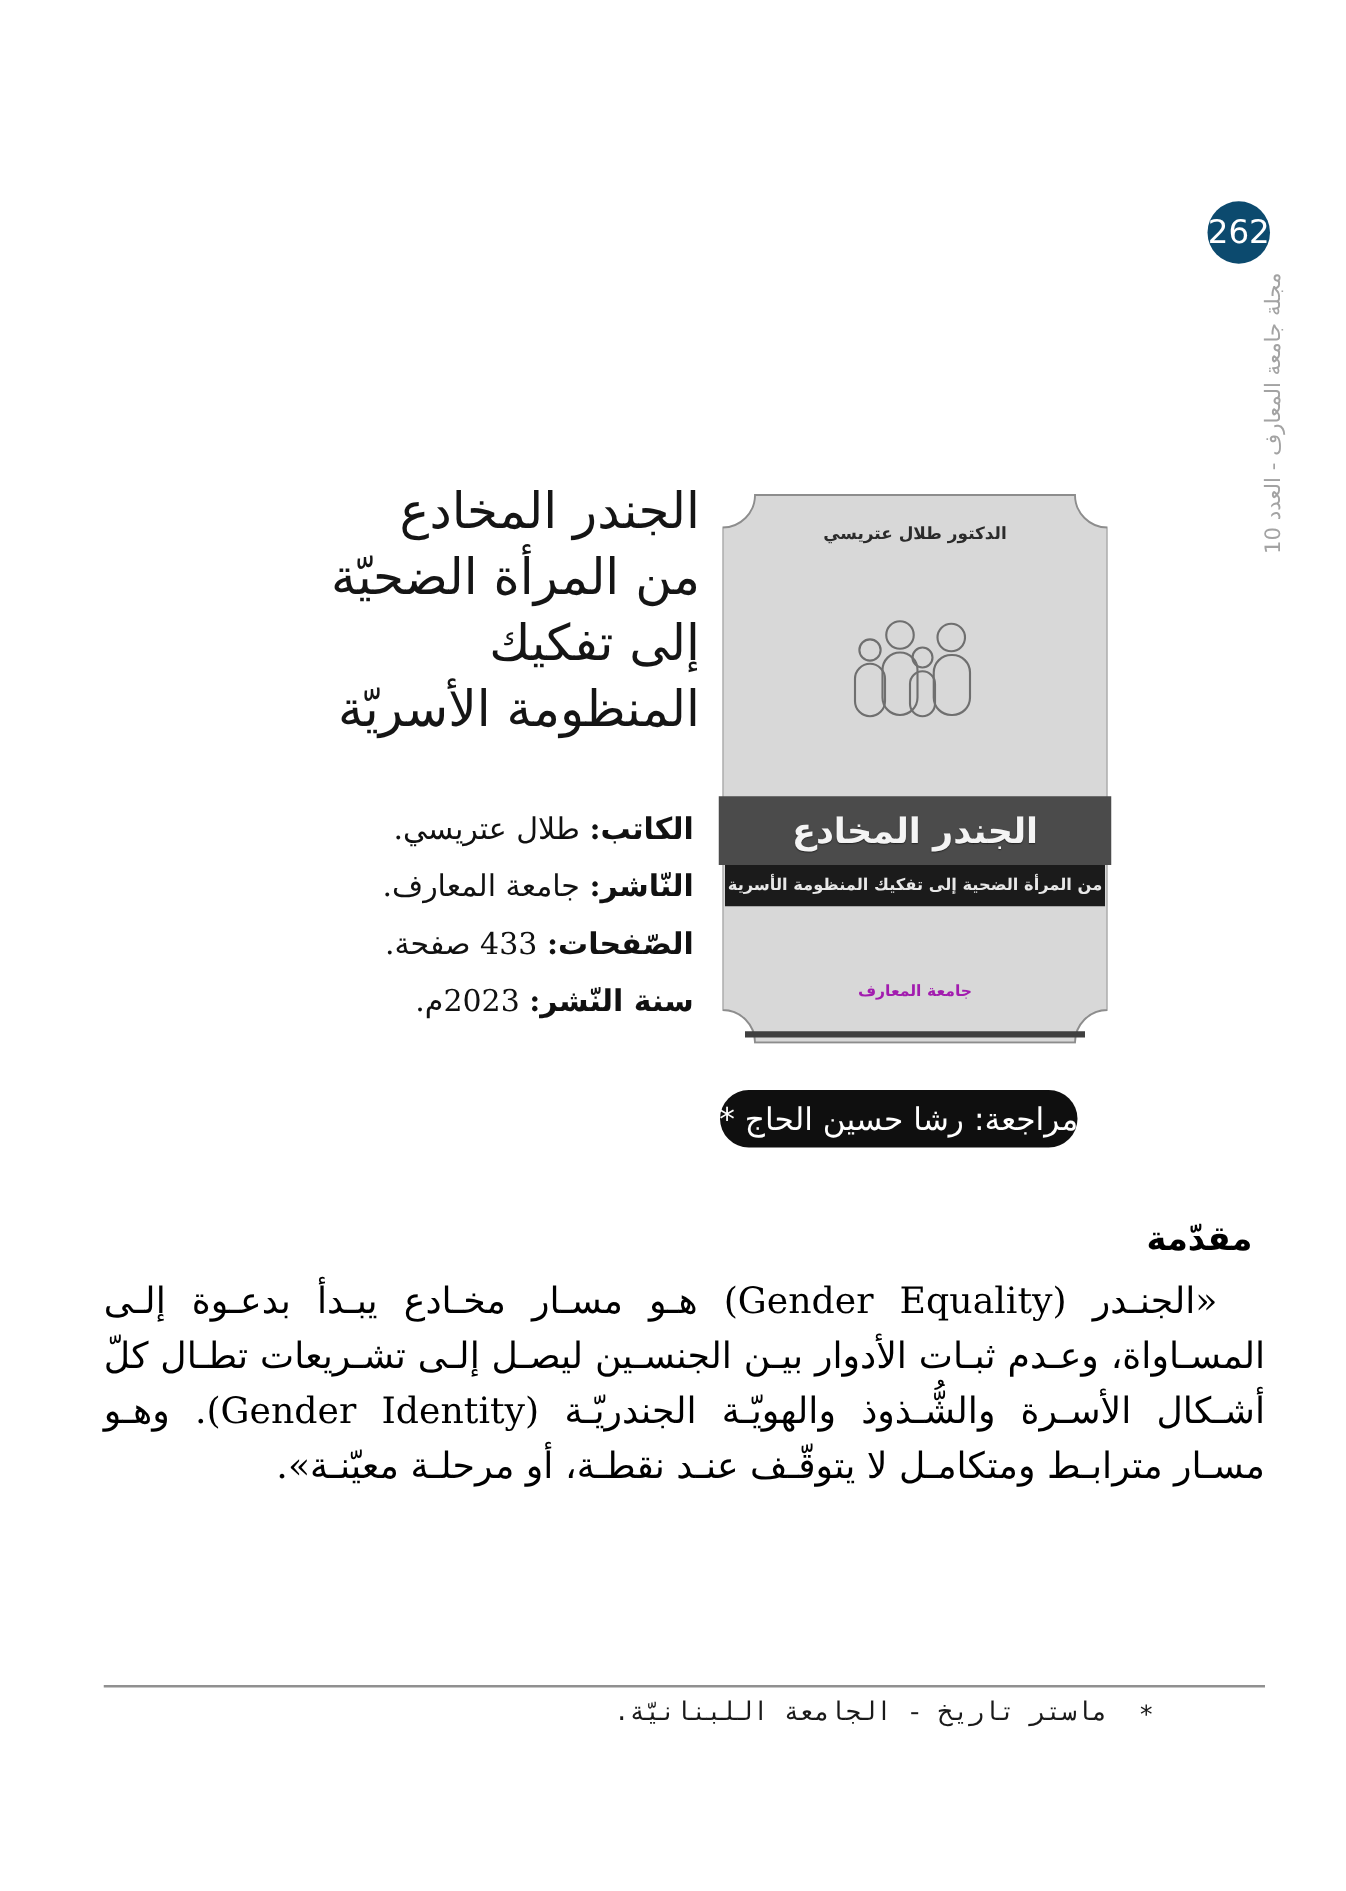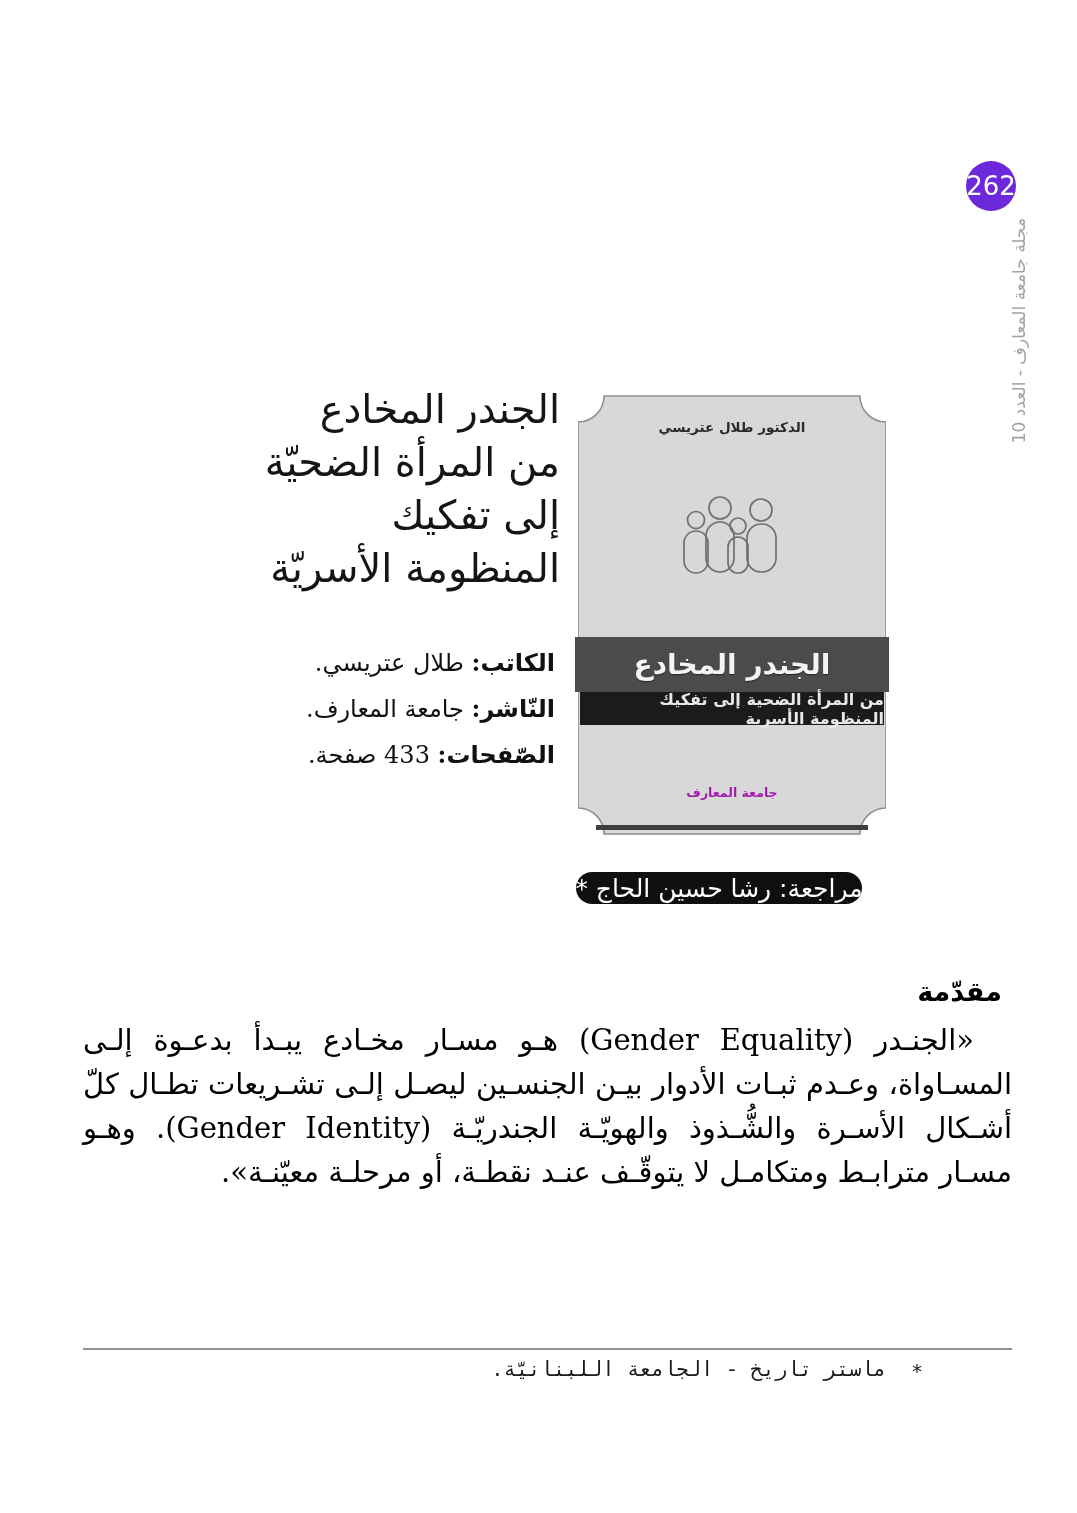--- a/index.html
+++ b/index.html
@@ -4,21 +4,21 @@
 <style>
   html,body{margin:0;padding:0;background:#e9e9e9;}
   .page{
     position:relative; width:1077px; height:1513px; background:#ffffff;
     margin:0 auto; overflow:hidden;
     font-family:"DejaVu Sans", sans-serif; color:#111;
   }
   
   .page-num-badge{
     position:absolute; left:966px; top:161px; width:50px; height:50px;
-    background:#6d28d9; border-radius:50%;
+    background:#0c4a6e; border-radius:50%;
     display:flex; align-items:center; justify-content:center;
     color:#fff; font-size:26px;
   }
   .journal-vert{
     position:absolute; top:218px; right:70px; width:252px; height:24px;
     transform:rotate(-90deg); transform-origin:100% 0;
     direction:rtl; text-align:right;
     font-size:17px; color:#a3a3a3; line-height:24px; white-space:nowrap;
   }
   
@@ -43,29 +43,29 @@
   .cover .fam{ position:absolute; top:98px; left:50%; transform:translateX(-50%); }
   .cover .band-title{
     position:absolute; top:242px; left:-3px; right:-3px; height:55px; background:#4b4b4b;
     display:flex; align-items:center; justify-content:center;
     color:#f4f4f4; font-size:28px; font-weight:bold; letter-spacing:1px; direction:rtl;
     text-shadow:0 1px 1px rgba(0,0,0,.5);
   }
   .cover .band-sub{
     position:absolute; top:297px; left:2px; right:2px; height:33px; background:#1b1b1b;
     display:flex; align-items:center; justify-content:center;
-    color:#e8e8e8; font-size:16px; font-weight:bold; letter-spacing:.4px; direction:rtl;
+    color:#e8e8e8; font-size:13px; font-weight:bold; letter-spacing:.4px; direction:rtl;
   }
   .cover .publisher{
     position:absolute; top:390px; left:0; width:100%; text-align:center;
     font-size:12.5px; font-weight:bold; color:#a21caf; direction:rtl;
   }
   
   .reviewer-badge{
-    position:absolute; left:576px; top:872px; width:286px; height:32px;
+    position:absolute; left:576px; top:872px; width:286px; height:46px;
     background:#0f0f0f; border-radius:23px;
     display:flex; align-items:center; justify-content:center;
     color:#ffffff; font-size:25px; direction:rtl; white-space:nowrap;
   }
   
   .article{
     position:absolute; left:83px; top:976px; width:929px; direction:rtl;
   }
   .article h2{
     margin:0 10px 10px 0; font-size:27px; font-weight:bold; color:#000;
@@ -99,20 +99,21 @@
 
   <div class="book-title">الجندر المخادع
 من المرأة الضحيّة
 إلى تفكيك
 المنظومة الأسريّة</div>
 
   <div class="book-meta">
     <div class="row"><span class="lbl">الكاتب:</span><span> طلال عتريسي.</span></div>
     <div class="row"><span class="lbl">النّاشر:</span><span> جامعة المعارف.</span></div>
     <div class="row"><span class="lbl">الصّفحات:</span><span> 433 صفحة.</span></div>
+    <div class="row"><span class="lbl">سنة النّشر:</span><span> 2023م.</span></div>
   </div>
 
   <div class="cover">
     <svg class="bg" width="308" height="440" viewBox="0 0 308 440">
       <path d="M26,1 H282 A26,26 0 0 0 308,27 V413 A26,26 0 0 0 282,439 H26 A26,26 0 0 0 0,413 V27 A26,26 0 0 0 26,1 Z" fill="#d8d8d8" stroke="#8d8d8d" stroke-width="1.5"></path>
       <rect x="18" y="430" width="272" height="5" fill="#3f3f3f"></rect>
     </svg>
     <div class="author">الدكتور طلال عتريسي</div>
     <svg class="fam" width="106" height="86" viewBox="0 0 106 86" fill="none" stroke="#6f6f6f" stroke-width="1.7">
       <circle cx="17" cy="27" r="8.5"></circle>

